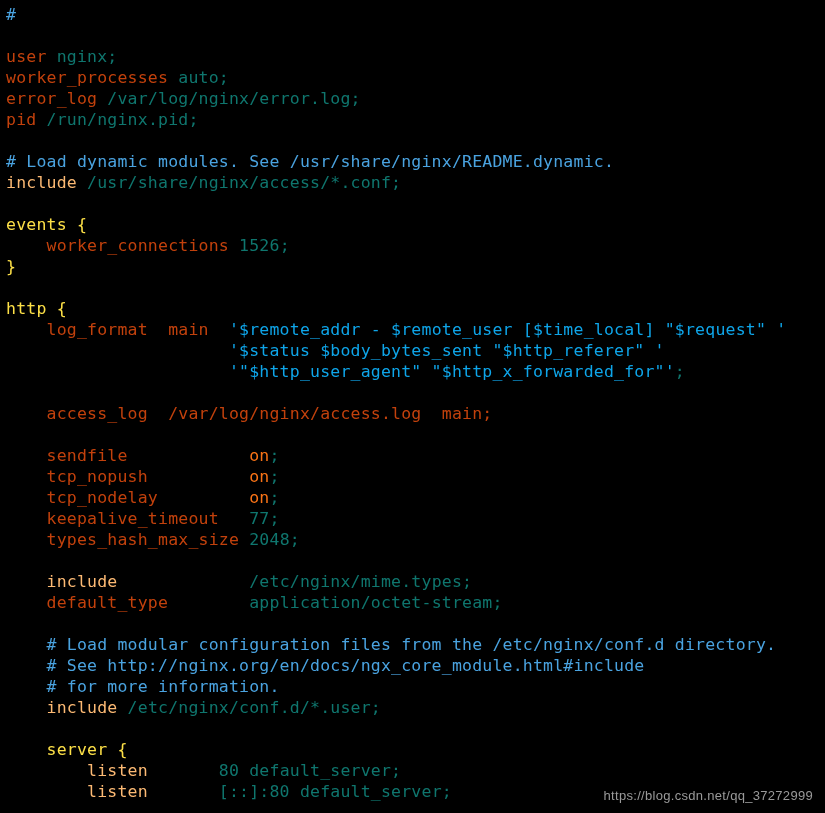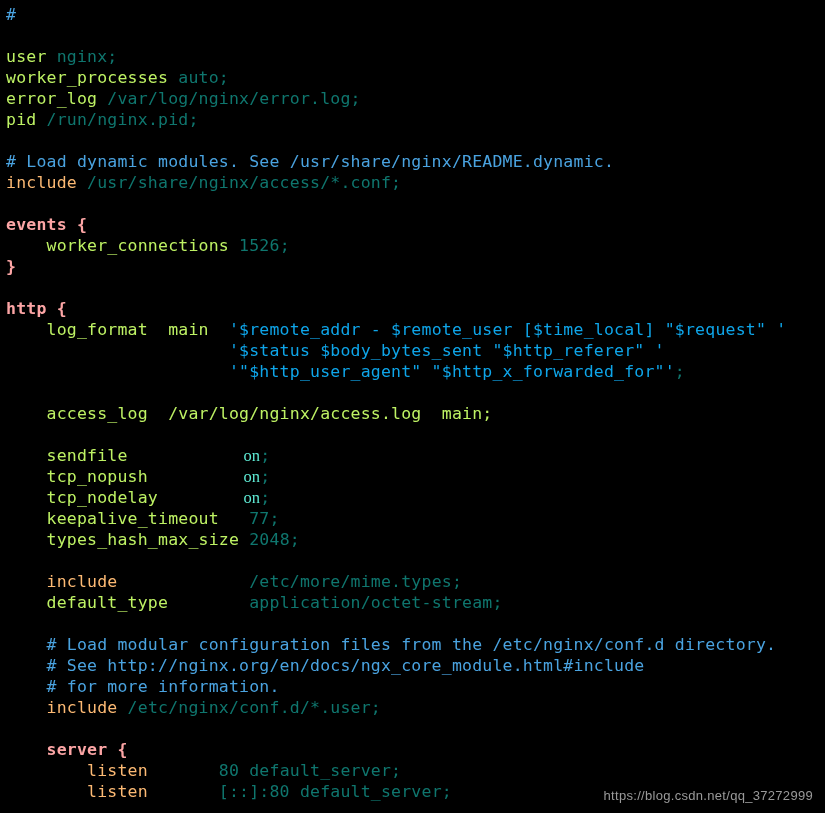--- a/index.html
+++ b/index.html
@@ -6,25 +6,25 @@
   pre{
     margin:0;
     padding:4px 6px 0 6px;
     font-family:"DejaVu Sans Mono","Liberation Mono",Menlo,Consolas,monospace;
     font-size:16.5px;
     line-height:21px;
     color:#d8d8d8;
     white-space:pre;
     letter-spacing:0.2px;
   }
-  .kw   {color:#bef264;}        
-  .num  {color:#fca5a5;font-weight:bold;}        
+  .kw   {color:#c2410c;}        
+  .num  {color:#fde047;}        
   .str  {color:#0ea5e9;}        
   .cmt  {color:#4aa3e0;}        
-  .err  {color:#5eead4;font-family:Liberation Serif, serif;}        
+  .err  {color:#f97316;}        
   .dim  {color:#fdba74;}        
   .pl   {color:#0f766e;}        
   .watermark{
     position:absolute;
     right:12px;
     bottom:10px;
     color:#9a9a9a;
     font-family:Arial,Helvetica,sans-serif;
     font-size:13px;
     letter-spacing:0.3px;
@@ -53,21 +53,21 @@
 <span class="str">                      '"$http_user_agent" "$http_x_forwarded_for"'</span><span class="pl">;</span>
 
 <span class="kw">    access_log  /var/log/nginx/access.log  main;</span>
 
 <span class="kw">    sendfile           </span><span class="err"> on</span><span class="pl">;</span>
 <span class="kw">    tcp_nopush         </span><span class="err"> on</span><span class="pl">;</span>
 <span class="kw">    tcp_nodelay        </span><span class="err"> on</span><span class="pl">;</span>
 <span class="kw">    keepalive_timeout  </span><span class="pl"> 77</span><span class="pl">;</span>
 <span class="kw">    types_hash_max_size</span><span class="pl"> 2048</span><span class="pl">;</span>
 
-<span class="dim">    include            </span><span class="pl"> /etc/more/mime.types;</span>
+<span class="dim">    include            </span><span class="pl"> /etc/nginx/mime.types;</span>
 <span class="kw">    default_type       </span><span class="pl"> application/octet-stream;</span>
 
 <span class="cmt">    # Load modular configuration files from the /etc/nginx/conf.d directory.</span>
 <span class="cmt">    # See http://nginx.org/en/docs/ngx_core_module.html#include</span>
 <span class="cmt">    # for more information.</span>
 <span class="dim">    include</span><span class="pl"> /etc/nginx/conf.d/*.user;</span>
 
 <span class="num">    server</span><span class="num"> {</span>
 <span class="dim">        listen      </span><span class="pl"> 80</span><span class="pl"> default_server;</span>
 <span class="dim">        listen      </span><span class="pl"> [::]:80</span><span class="pl"> default_server;</span></pre>

